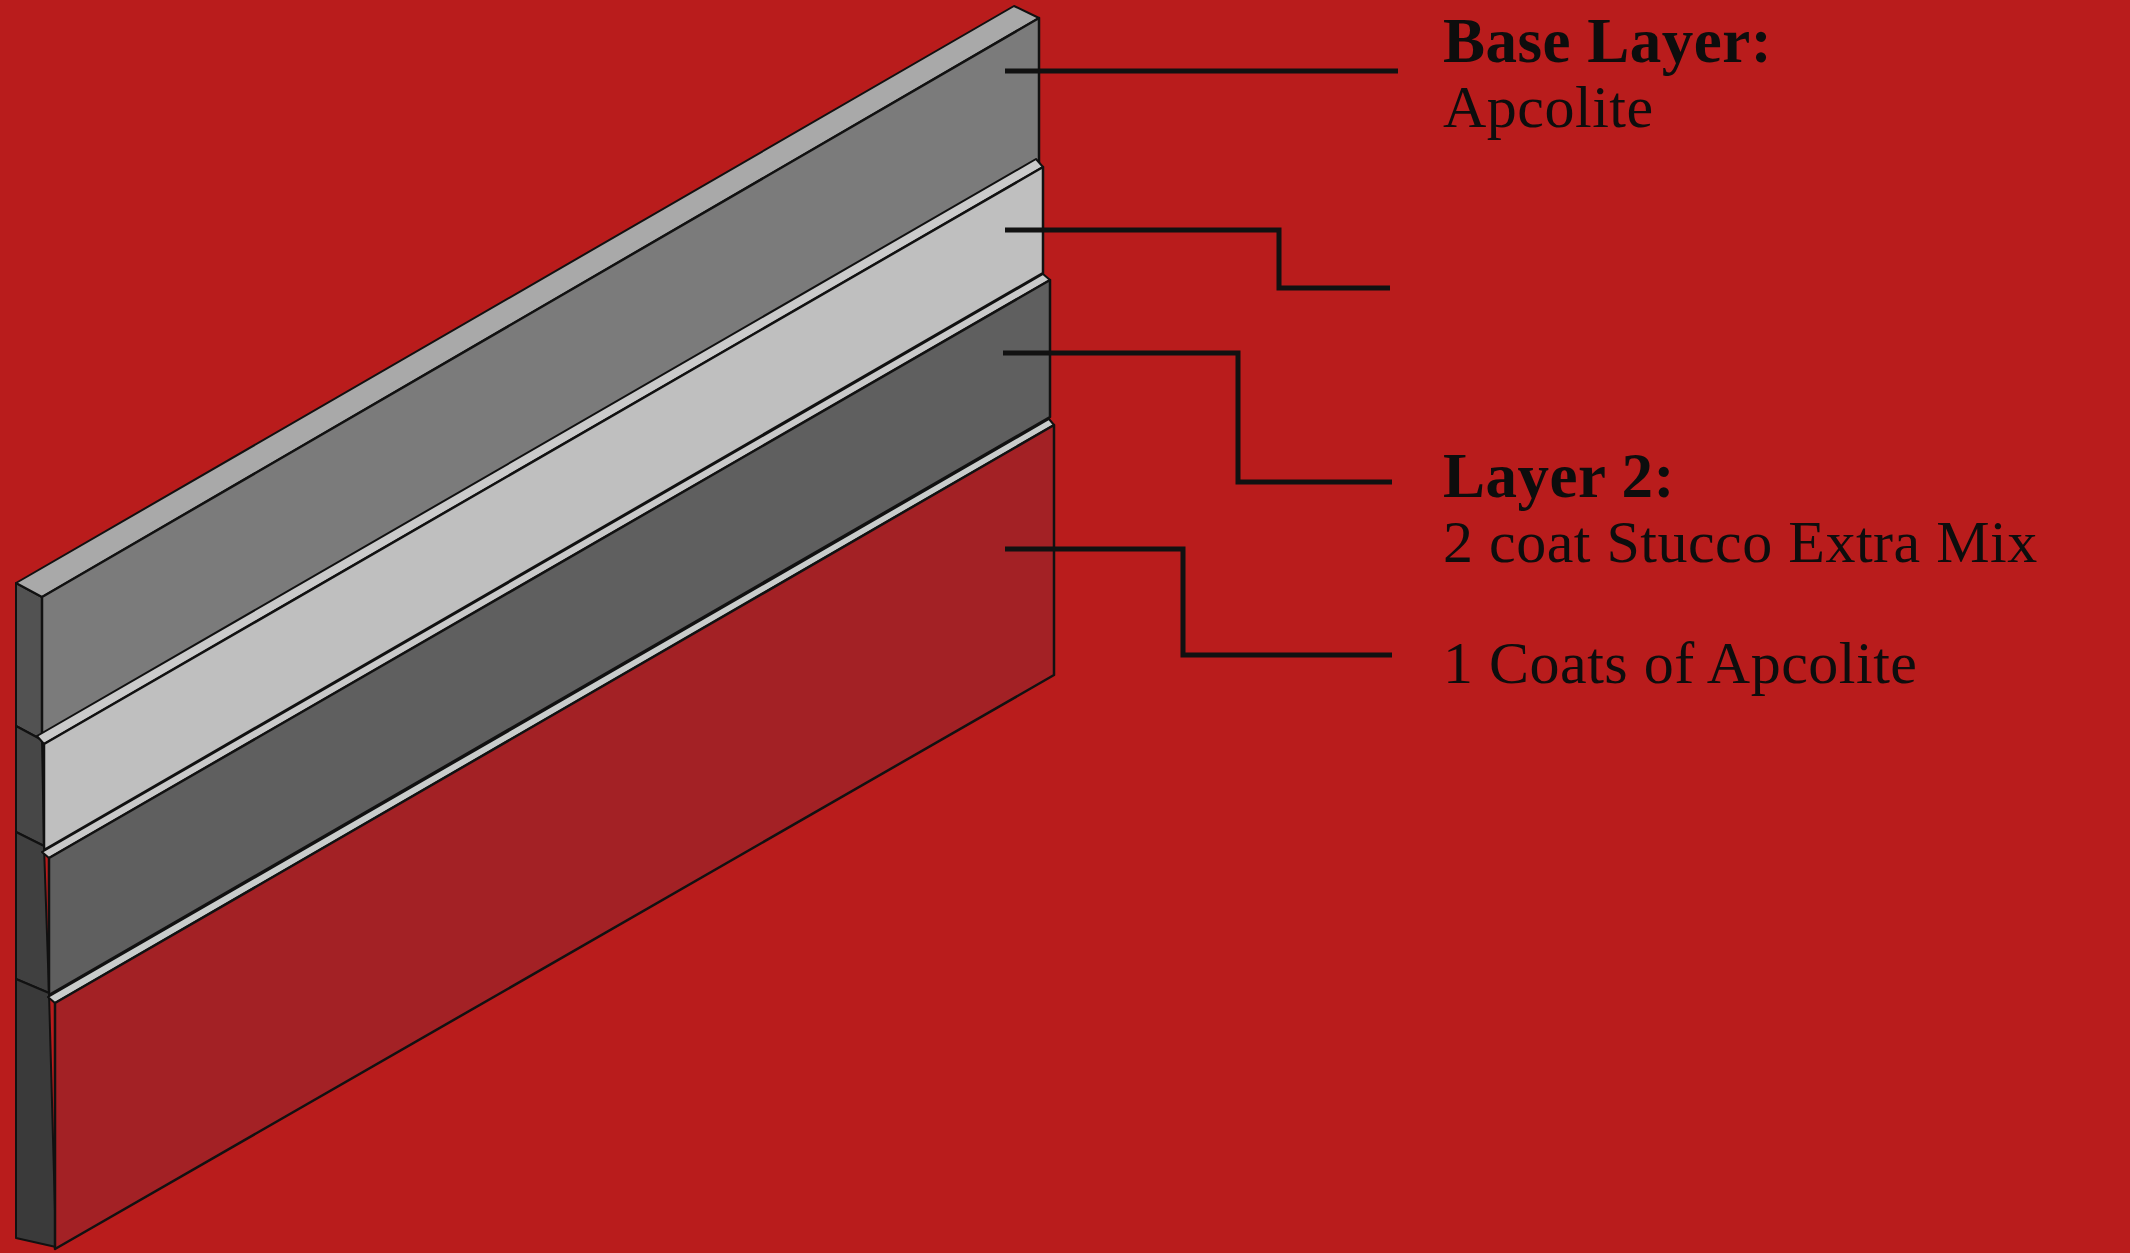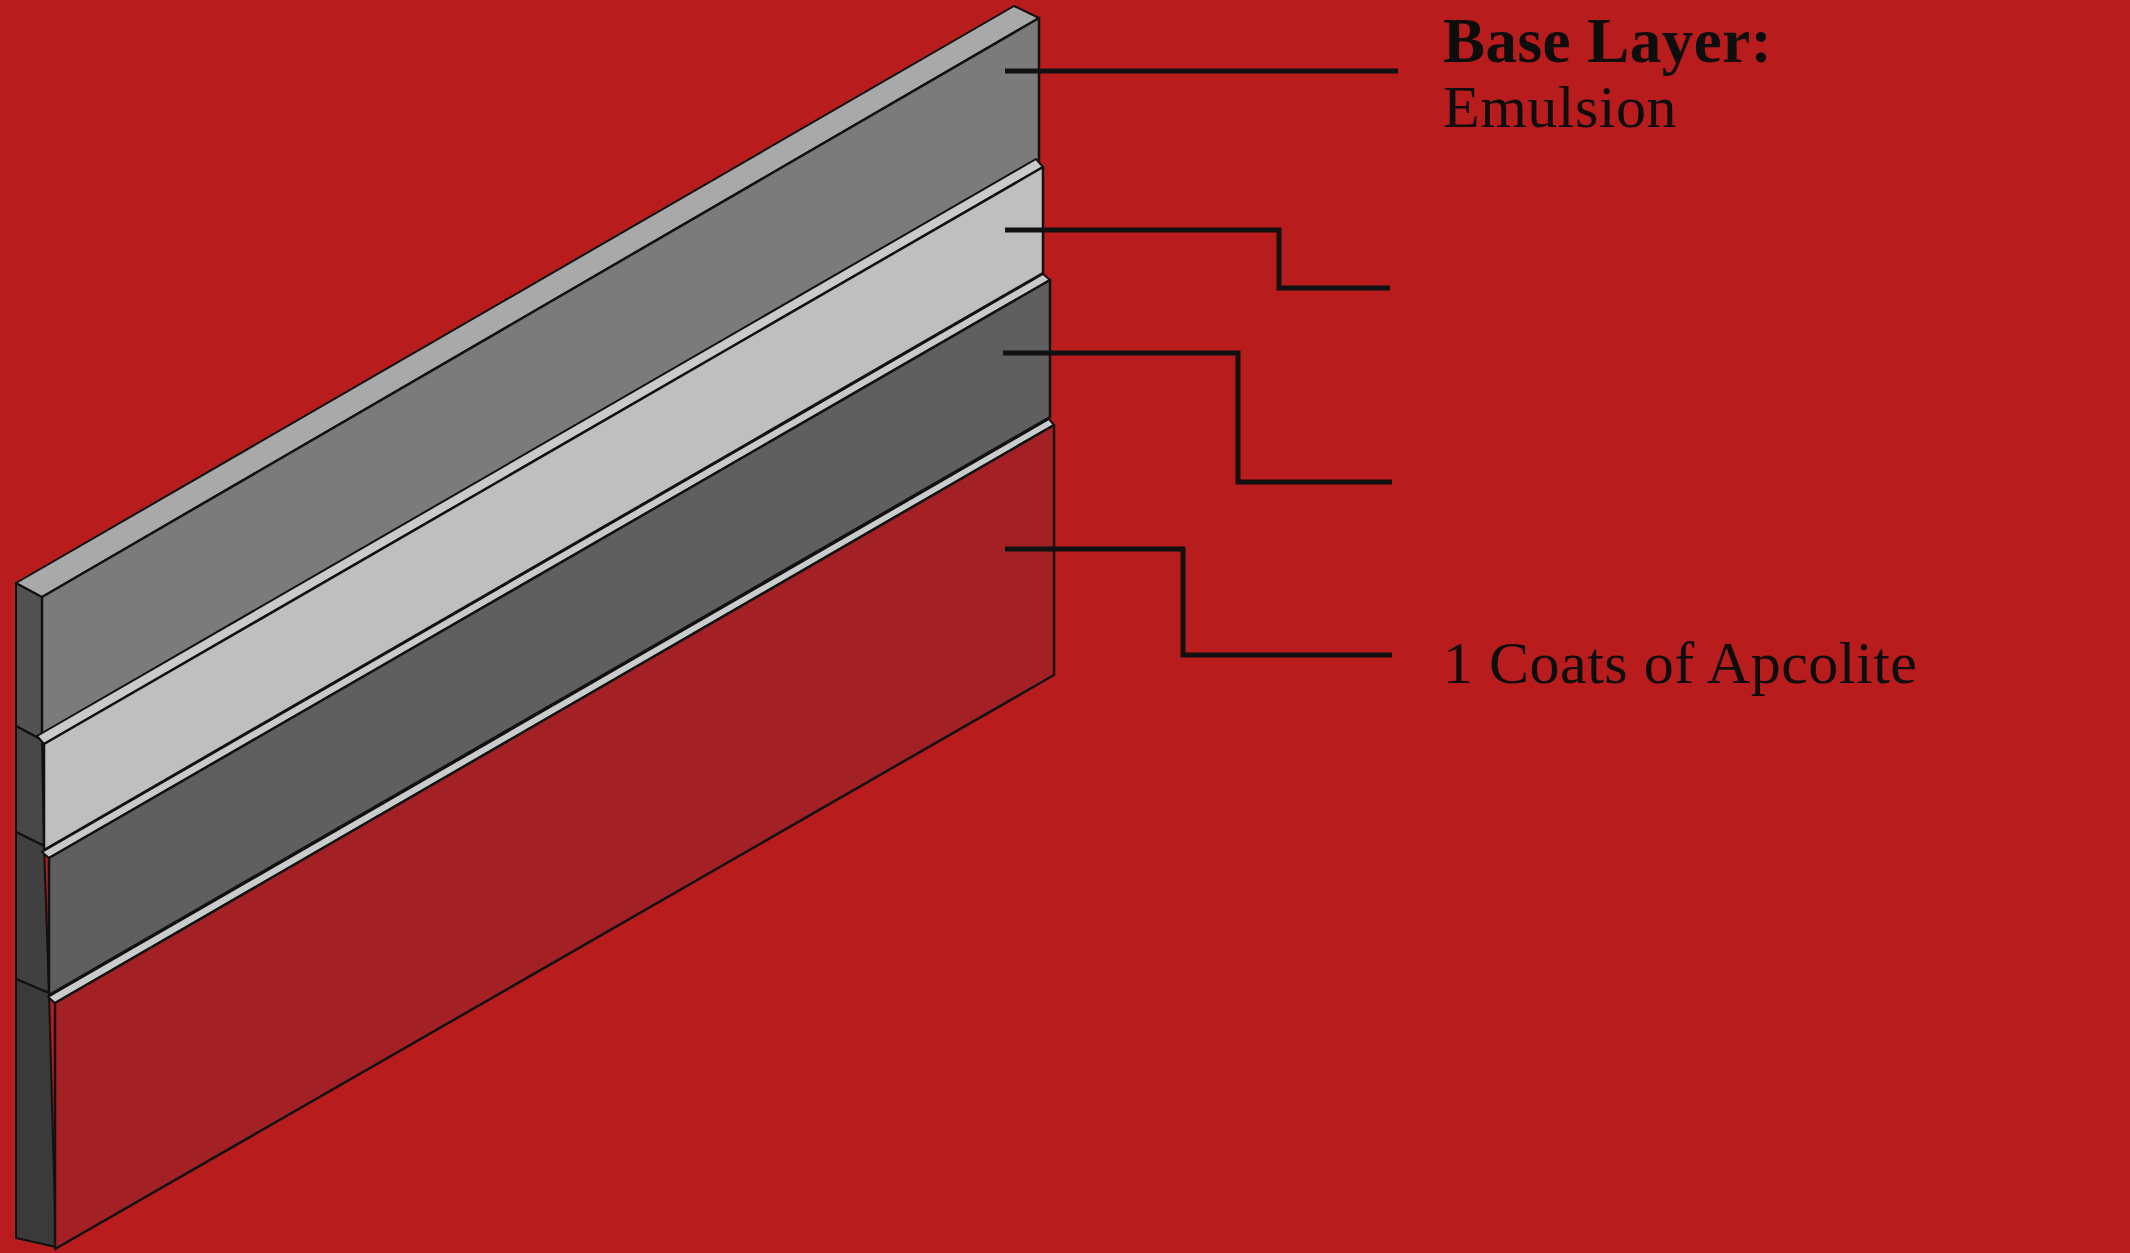--- a/index.html
+++ b/index.html
@@ -62,24 +62,26 @@
       <polygon points="48,997 1049,419 1054,425 55,1003" fill="#c9cccb" stroke="#111111" stroke-width="2" stroke-linejoin="round"></polygon>
       <polygon points="55,1003 1054,425 1054,675 55,1249" fill="#a32125" stroke="#111111" stroke-width="2.5" stroke-linejoin="round"></polygon>
       <polyline points="1005,71 1398,71" fill="none" stroke="#111111" stroke-width="5"></polyline>
       <polyline points="1005,230 1279,230 1279,288 1390,288" fill="none" stroke="#111111" stroke-width="5"></polyline>
       <polyline points="1003,353 1238,353 1238,482 1392,482" fill="none" stroke="#111111" stroke-width="5"></polyline>
       <polyline points="1005,549 1183,549 1183,655 1392,655" fill="none" stroke="#111111" stroke-width="5"></polyline>
     </svg>
 
   <div class="label label-base">
     <div class="title">Base Layer:</div>
-    <div class="line">Emulsion</div>
+    <div class="line">Apcolite</div>
   </div>
 
 
   <div class="label label-layer2">
+    <div class="title">Layer 2:</div>
+    <div class="line">2 coat Stucco Extra Mix</div>
   </div>
 
   <div class="label label-layer3">
     <div class="line">1 Coats of Apcolite</div>
   </div>
 
 </div>
 
 </body></html>

